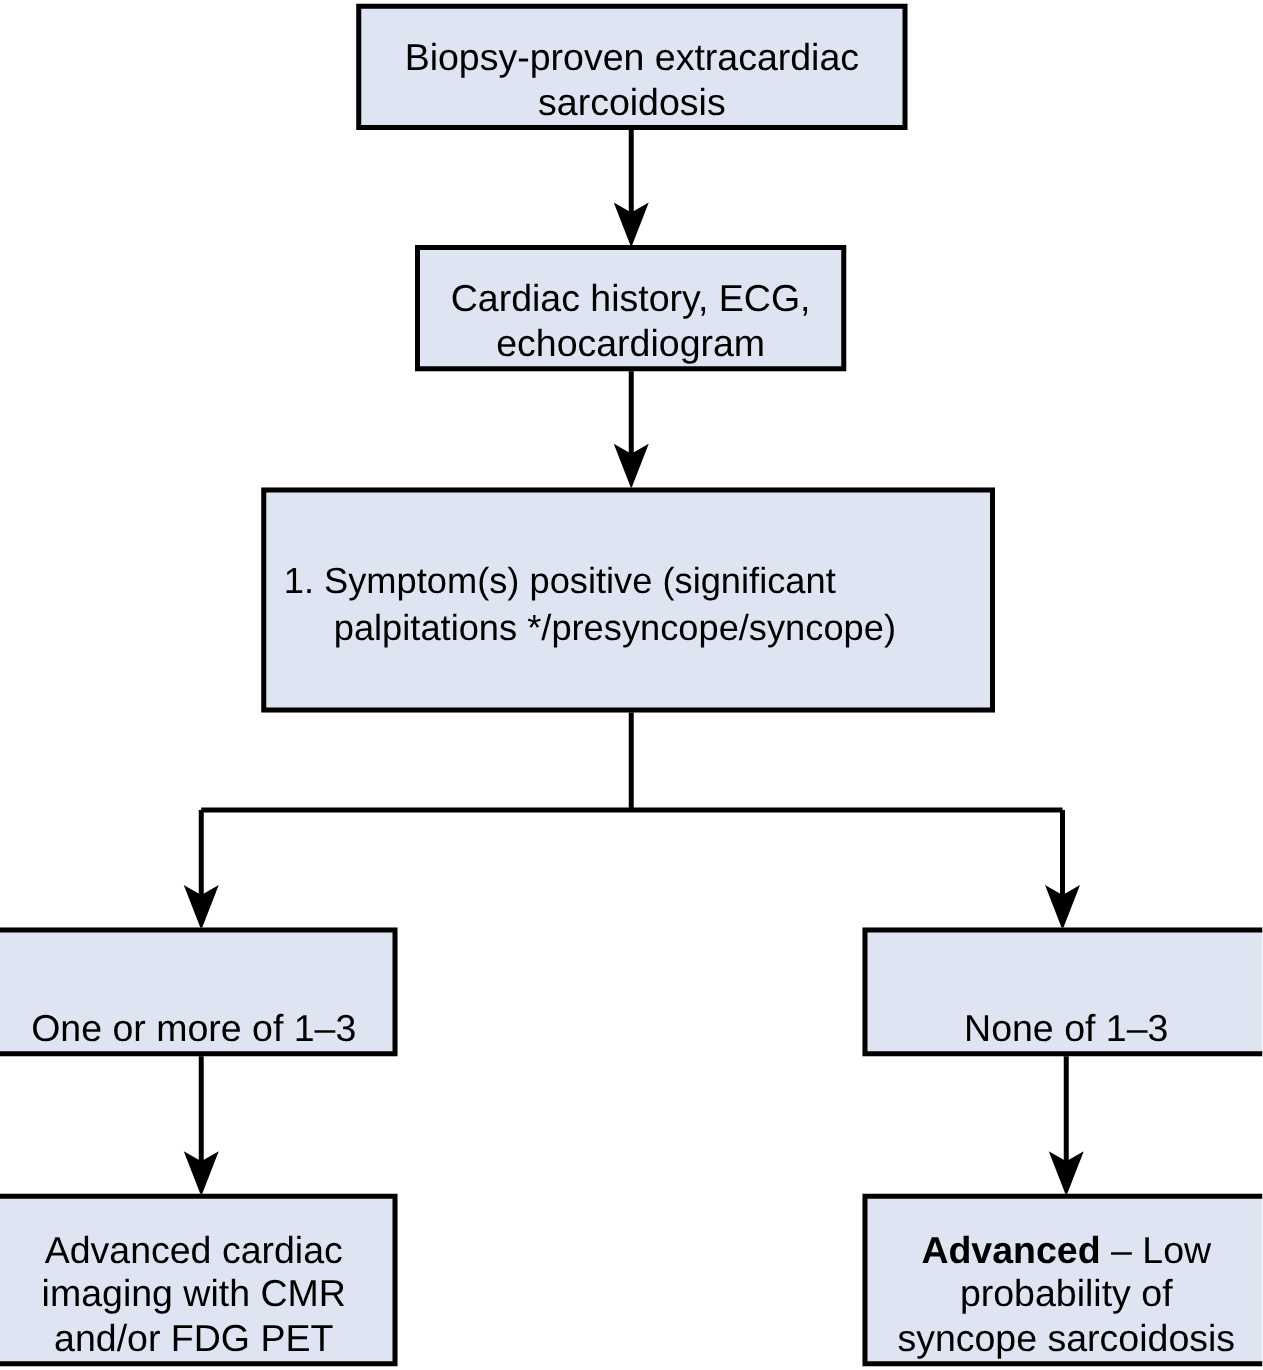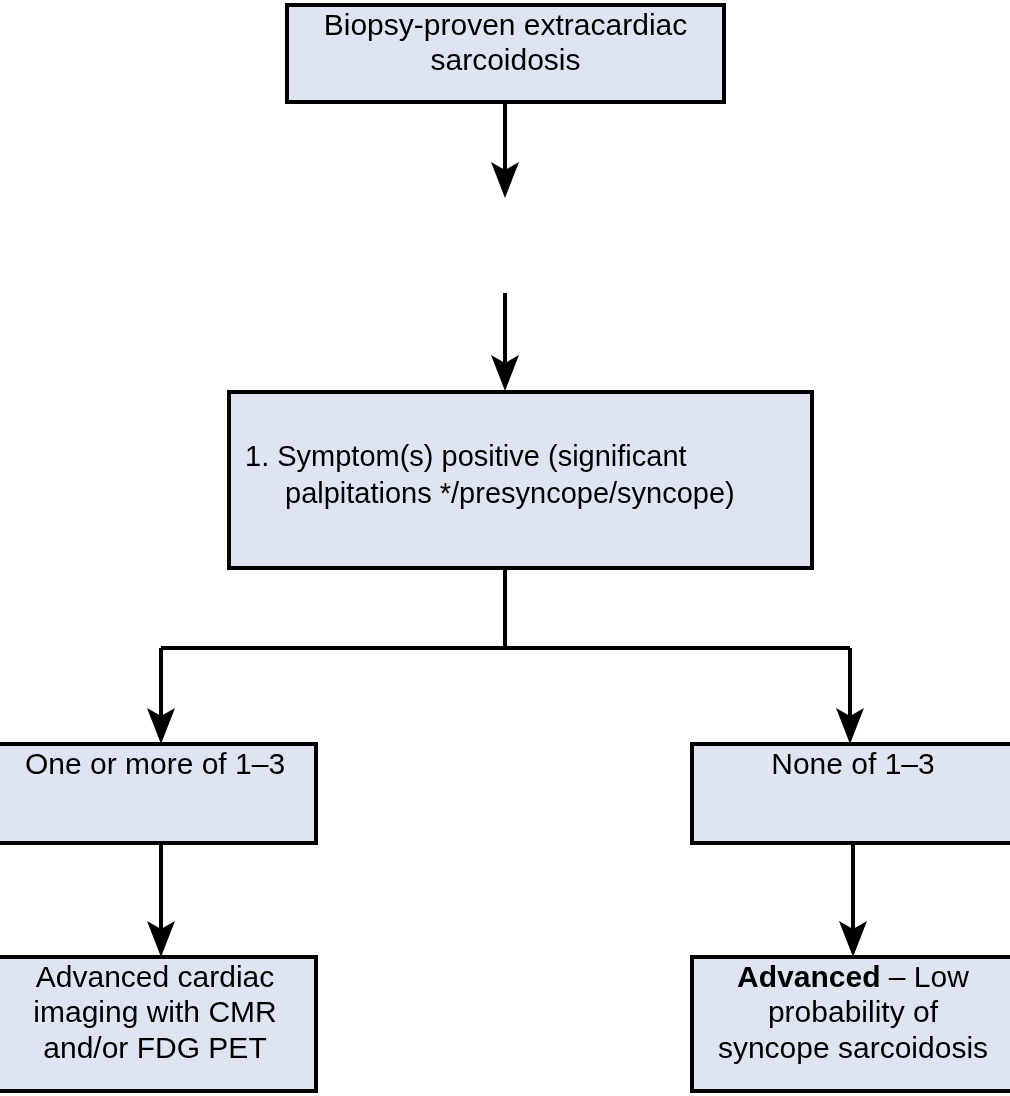--- a/index.html
+++ b/index.html
@@ -16,21 +16,21 @@
     height: 1096px;
     background: #ffffff;
     overflow: hidden;
   }
   .node {
     position: absolute;
     box-sizing: border-box;
     background: #dee4f1;
     border: 4px solid #000000;
     display: flex;
-    align-items: flex-start;
+    align-items: flex-end;
     color: #000000;
     font-size: 30px;
     line-height: 1.18;
   }
   .node .txt {
     display: block;
     width: 100%;
     white-space: pre-line;
   }
   .node.center .txt { text-align: center; }
@@ -39,21 +39,21 @@
   
   #node-biopsy {
     left: 285px; top: 3px; width: 441px; height: 101px;
     justify-content: center;
   }
   #node-workup {
     left: 332px; top: 196px; width: 345px; height: 101px;
     justify-content: center;
   }
   #node-criteria {
-    left: 227px; top: 390px; width: 587px; height: 180px;
+    left: 209px; top: 390px; width: 587px; height: 180px;
     padding: 6px 0 6px 14px;
   }
   #node-criteria .txt { font-size: 29px; line-height: 1.30; }
   #node-criteria .item {
     display: block;
     padding-left: 40px;
     text-indent: -40px;
   }
   #node-one-or-more {
     left: -8px; top: 742px; width: 326px; height: 103px;
@@ -126,20 +126,24 @@
       <line x1="20" y1="0" x2="20" y2="98" stroke="#000" stroke-width="4"></line>
       <polygon points="20,116 6,80 20,88 34,80" fill="#000"></polygon>
     </svg>
   </div>
 
   <div class="node center" id="node-biopsy">
     <span class="txt">Biopsy-proven extracardiac
 sarcoidosis</span>
   </div>
 
+  <div class="node center" id="node-workup">
+    <span class="txt">Cardiac history, ECG,
+echocardiogram</span>
+  </div>
 
   <div class="node left" id="node-criteria">
     <span class="txt">
       <span class="item">1. Symptom(s) positive (significant palpitations */presyncope/syncope)</span>
     </span>
   </div>
 
   <div class="node center" id="node-one-or-more">
     <span class="txt">One or more of 1–3</span>
   </div>

